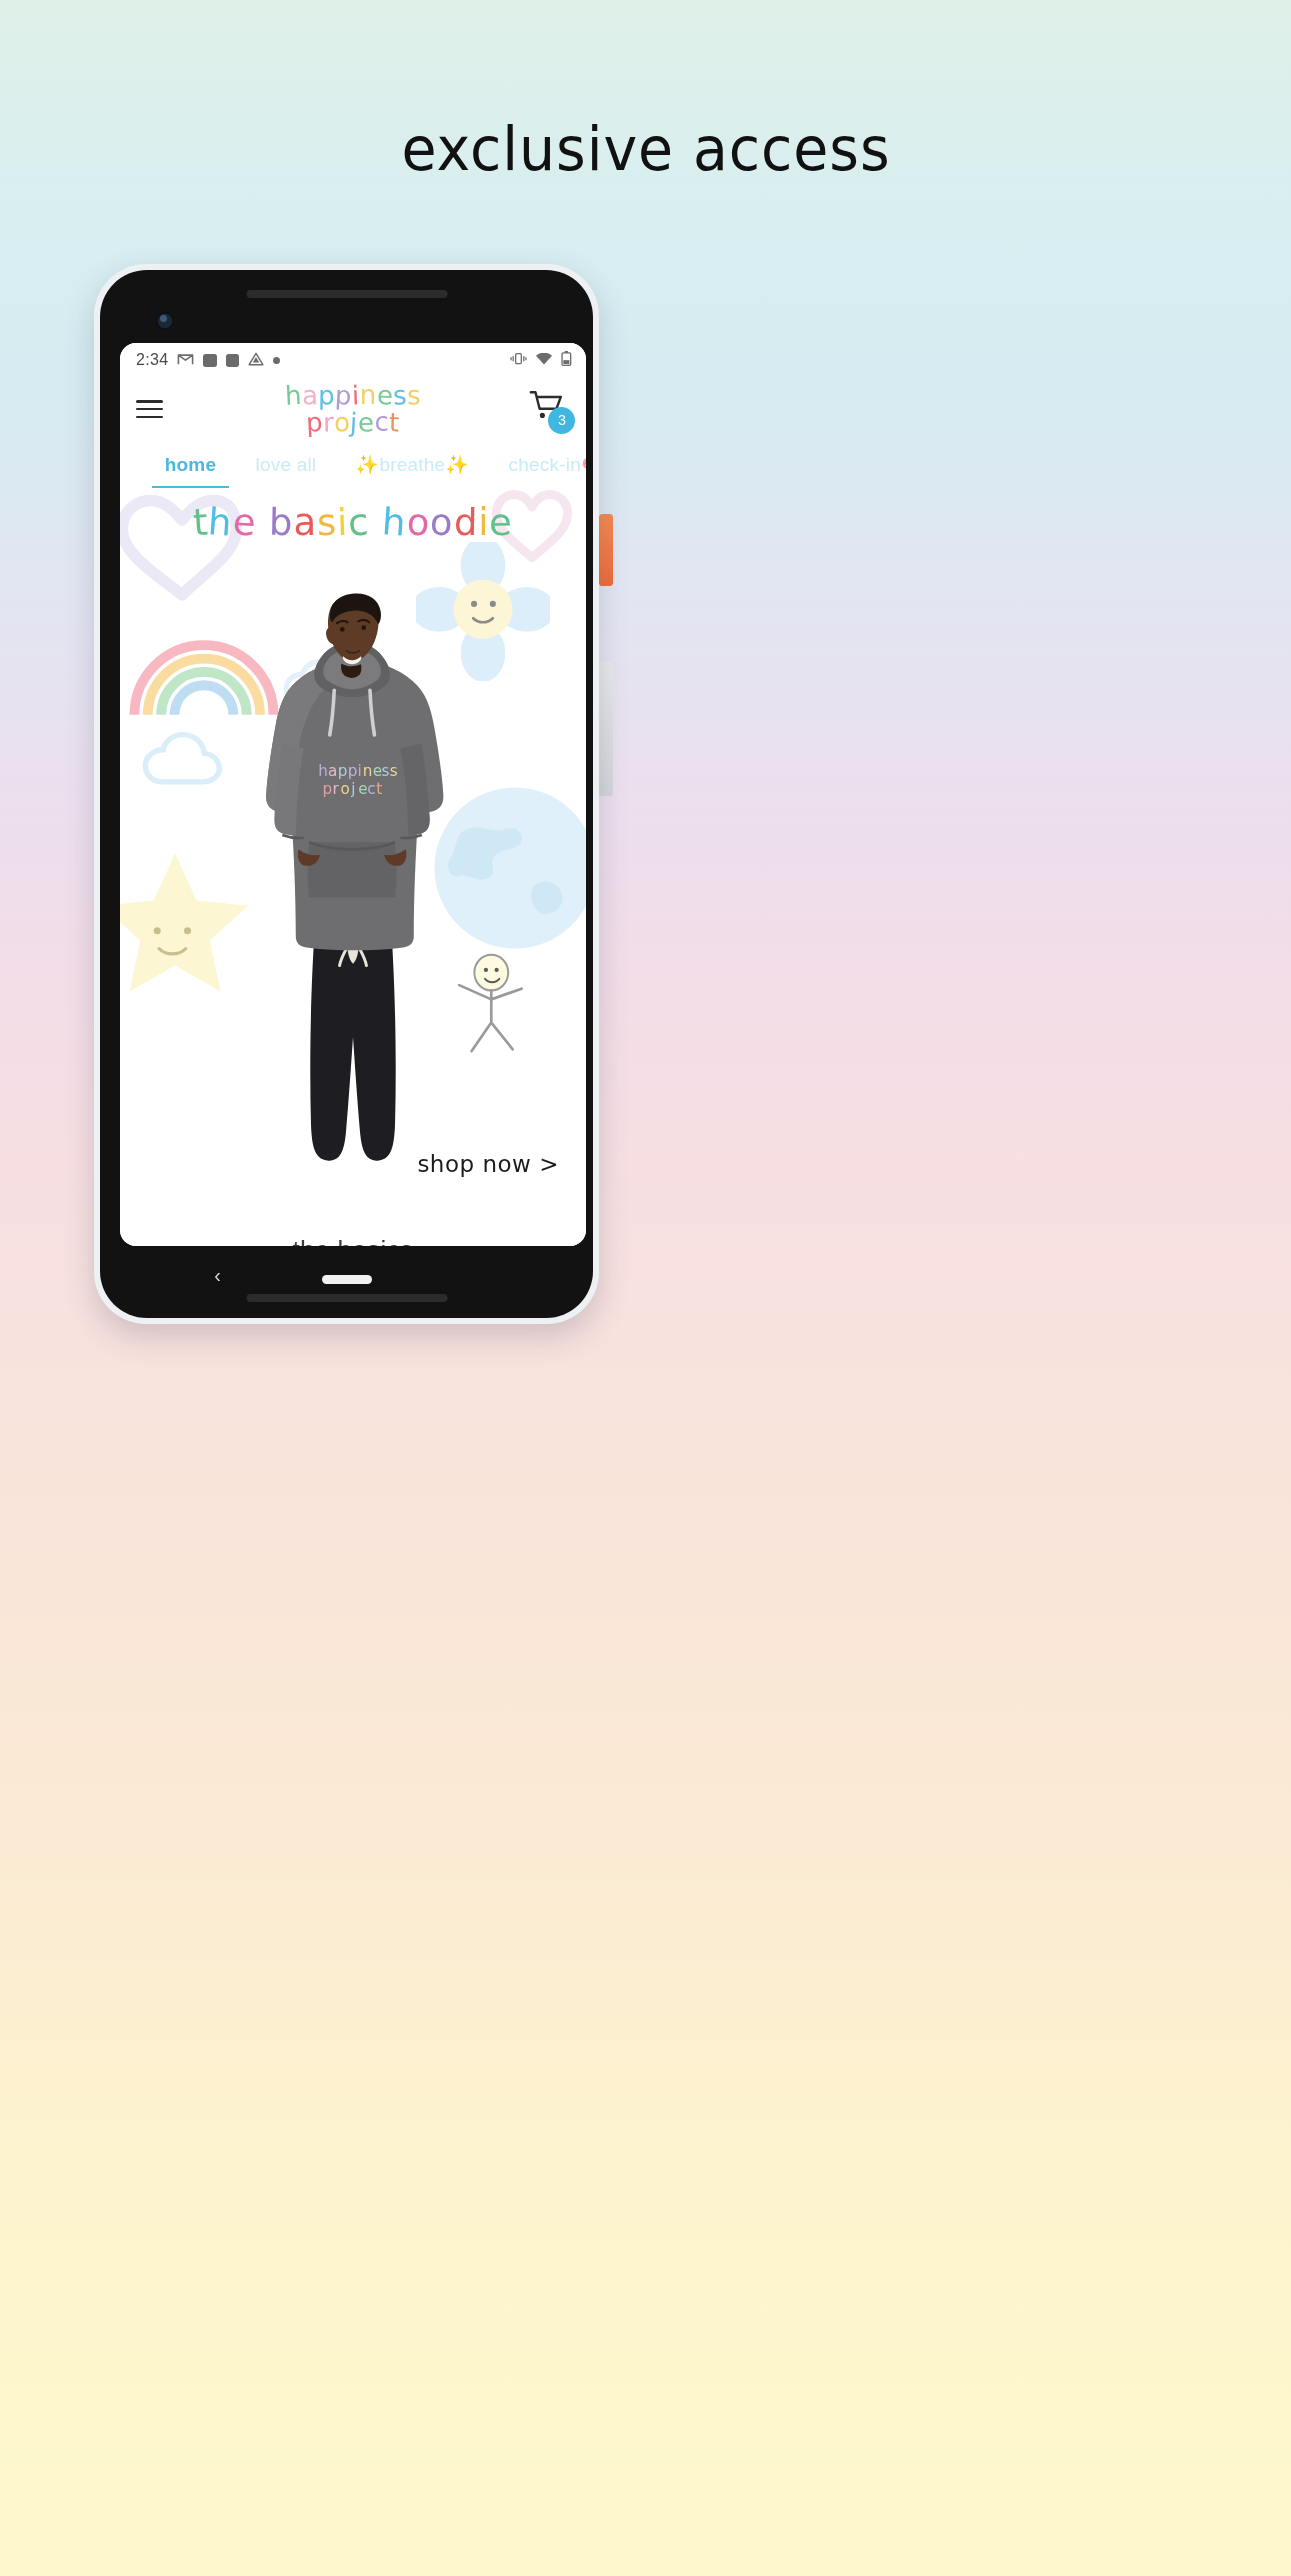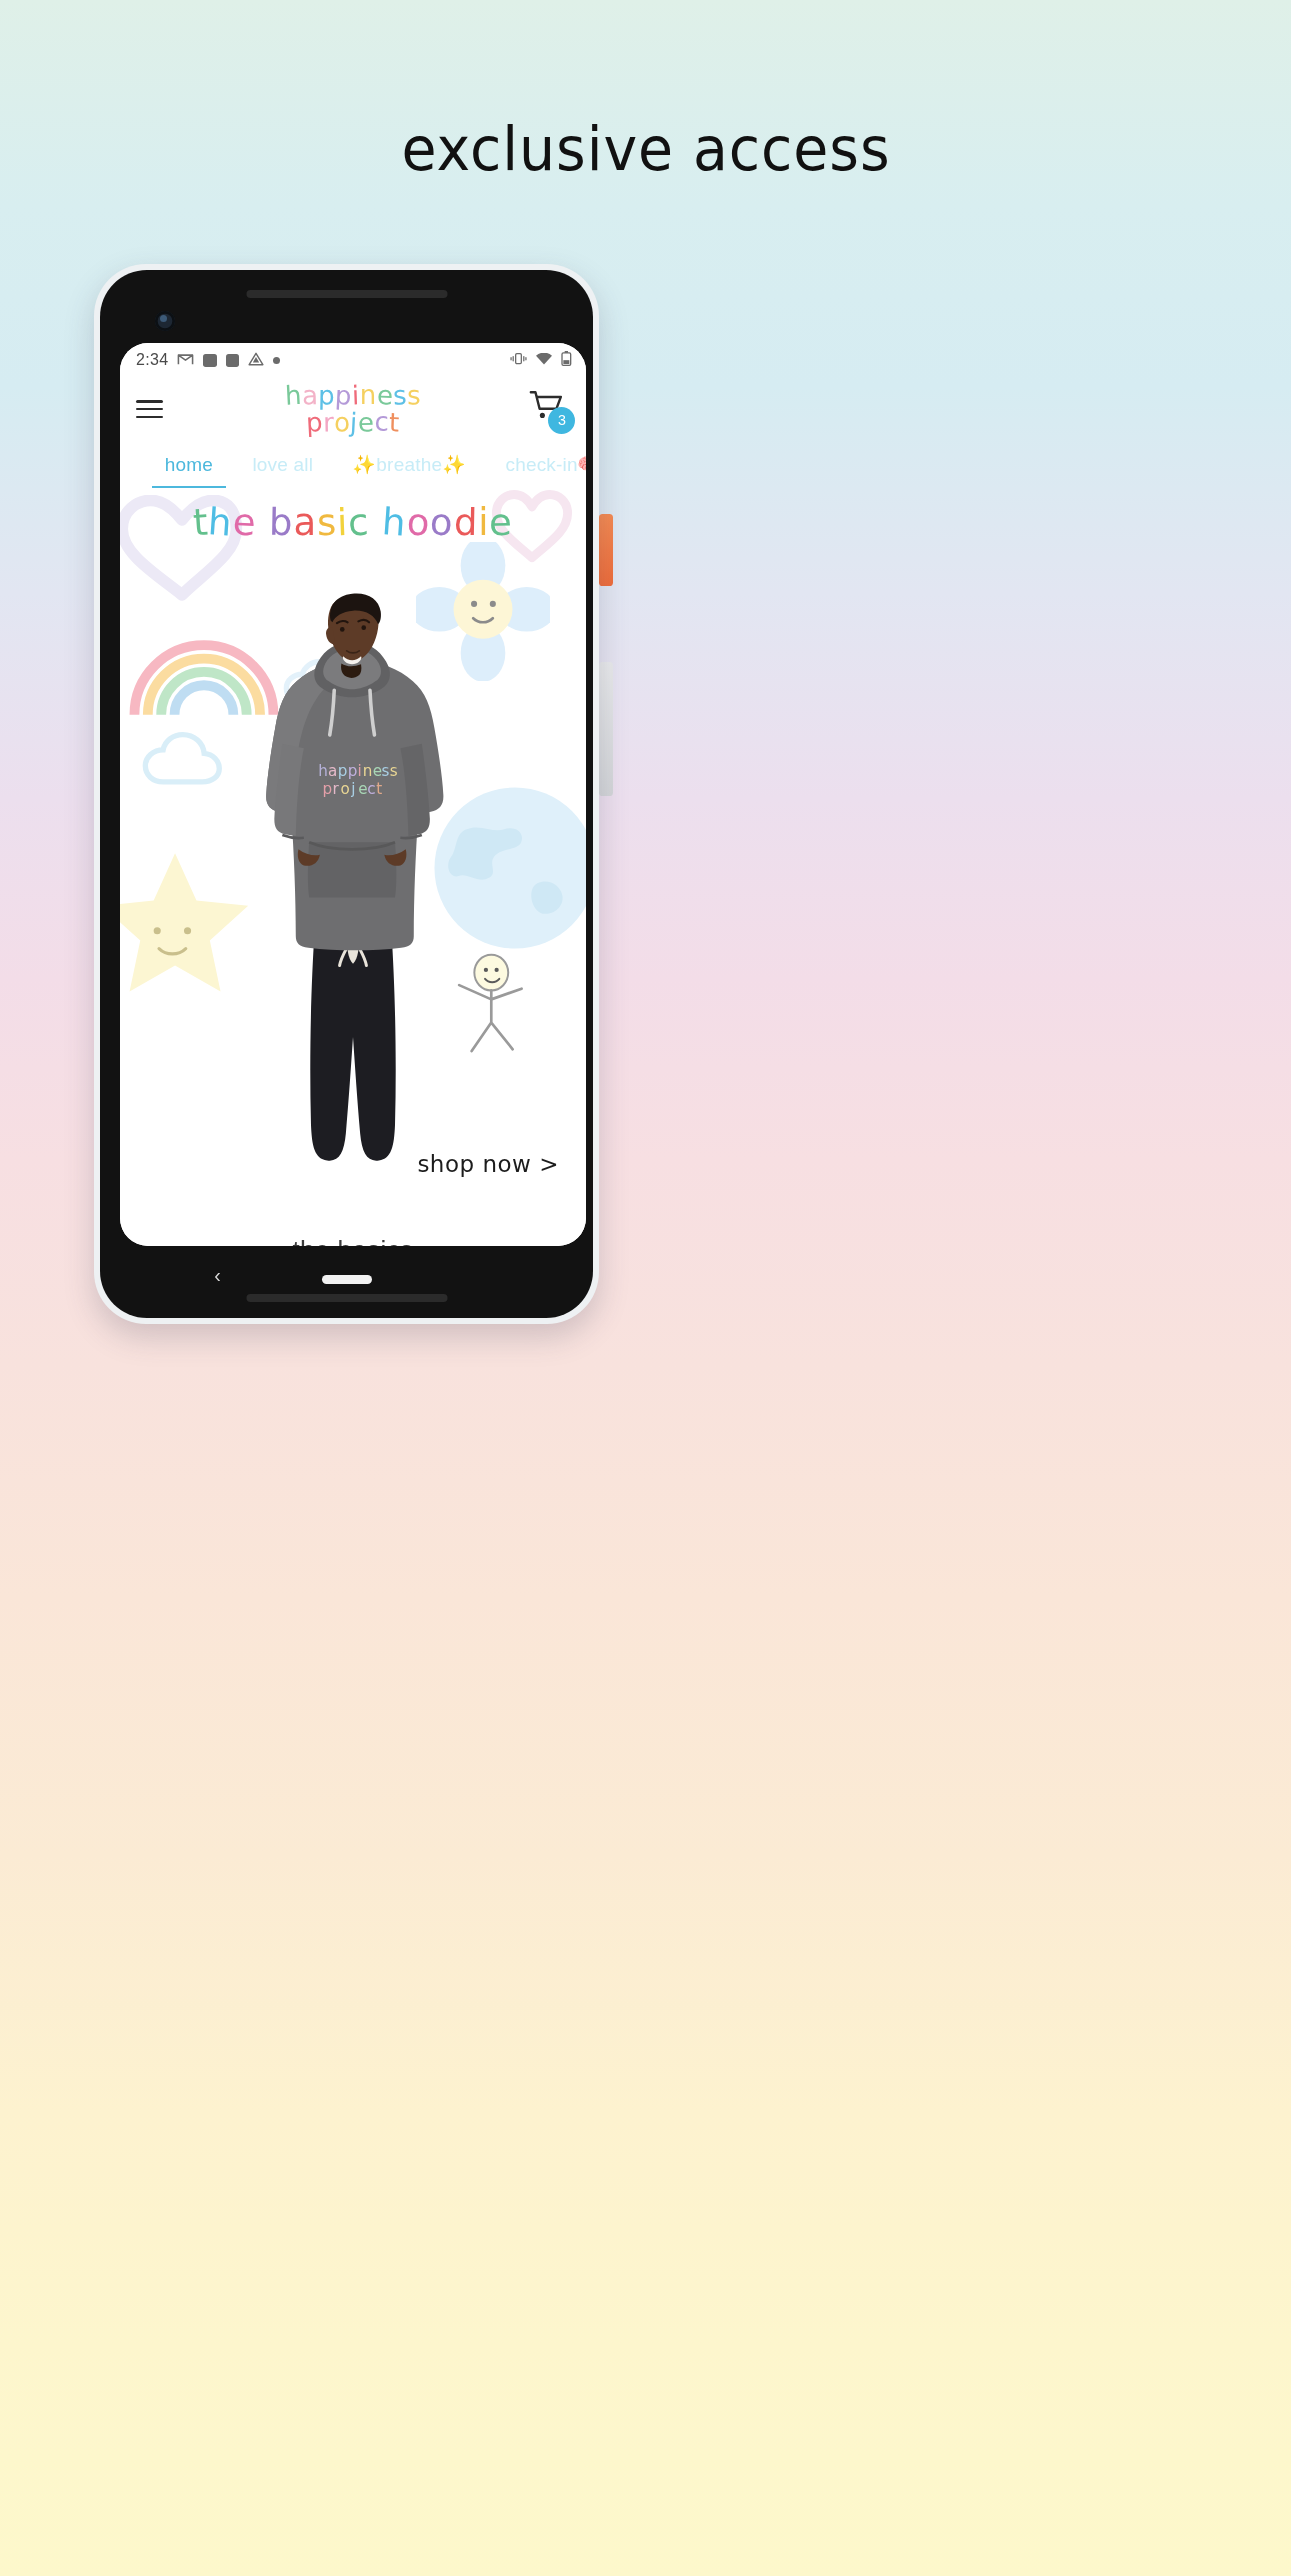--- a/index.html
+++ b/index.html
@@ -73,21 +73,21 @@
   }
   .camera:after{
     content:""; position:absolute; left:4.5px; top:3.6px;
     width:7.2px; height:7.2px; border-radius:50%;
     background:#3c5a78;
   }
   .screen{
     position:absolute; left:19.7px; top:73px;
     width:466px; height:903px;
     background:#fff;
-    border-radius:28px;
+    border-radius:16px;
     overflow:hidden;
   }
   .nav-home{
     position:absolute; bottom:34px; left:50%; transform:translateX(-50%);
     width:50px; height:9px; border-radius:5.4px; background:#f2f2f2;
   }
   .nav-back{
     position:absolute; bottom:32px; left:114px;
     color:#d8d8d8; font-size:19.7px; line-height:1;
   }
@@ -149,21 +149,21 @@
     display:flex; align-items:flex-end; gap:0;
     background:#fff; height:47px; padding-left:25px;
     overflow:hidden; position:relative;
   }
   .tab{
     font-family:"Liberation Sans Narrow","Liberation Sans",sans-serif;
     font-size:19px; color:#c7ecf7; white-space:nowrap;
     padding:0 19.7px 12.5px 19.7px; position:relative;
     letter-spacing:0.2px;
   }
-  .tab.active{ color:#4cb8dd; }
+  .tab.active{ color:#4cb8dd;font-weight:bold; }
   .tab.active:after{
     content:""; position:absolute; left:7.2px; right:7.2px; bottom:0;
     height:2.7px; background:#4cb8dd;
   }
 
   
   .hero{ position:relative; background:#fff; height:741px; overflow:hidden; }
   .hero-title{
     position:relative; z-index:3; text-align:center; padding-top:12.5px;
     font-family:"DejaVu Sans", sans-serif; font-size:37px; white-space:nowrap;

